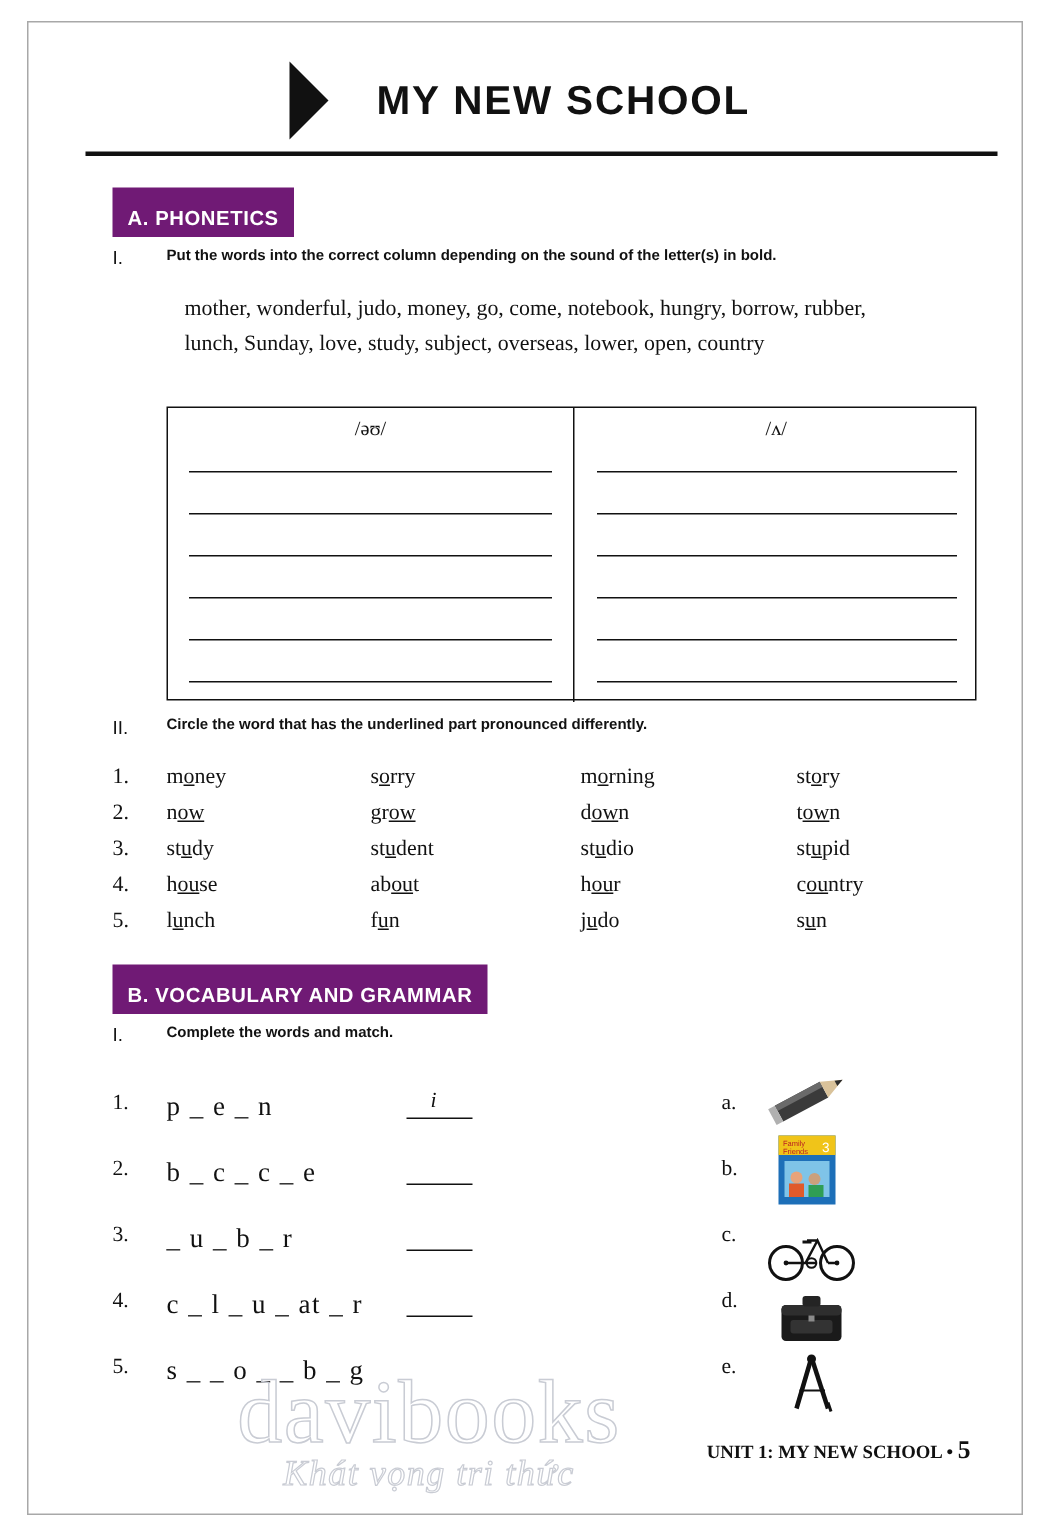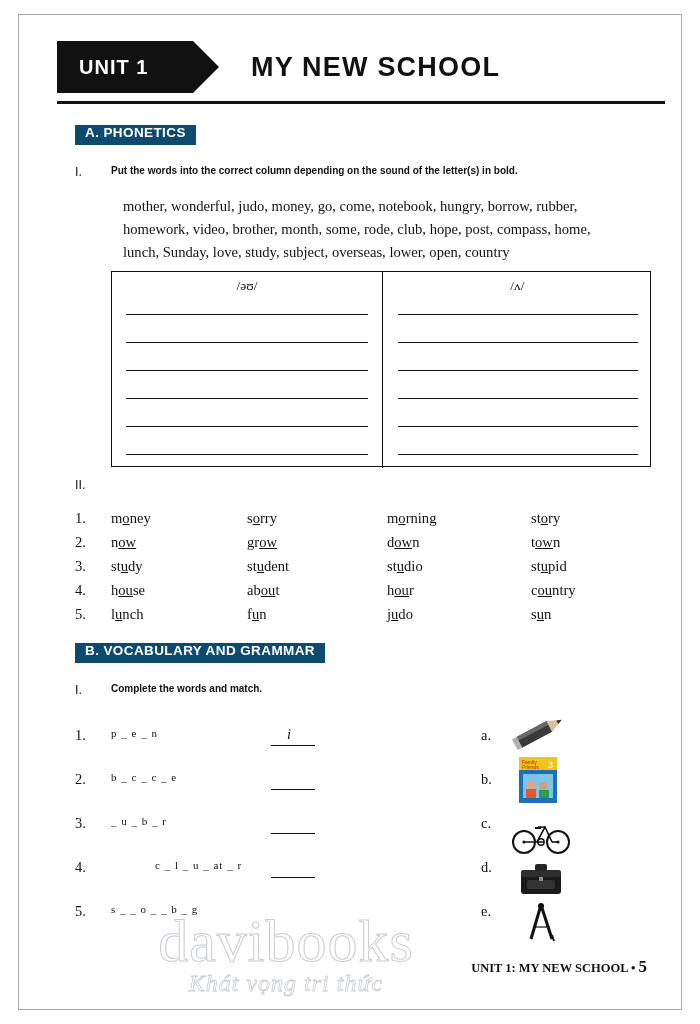--- a/index.html
+++ b/index.html
@@ -69,26 +69,26 @@
     left: 38px;
     top: 86px;
     width: 608px;
     height: 3px;
     background: #111;
   }
 
   
   .section-bar {
     position: absolute;
-    background: #0c4a6e;
+    background: #701a75;
     color: #fff;
     font-weight: bold;
     font-size: 13.5px;
     letter-spacing: 0.4px;
-    padding: 0 10px 5px 10px;
+    padding: 13px 10px 5px 10px;
     white-space: nowrap;
   }
 
   
   .roman {
     position: absolute;
     font-size: 12.5px;
     color: #111;
   }
   .instruction {
@@ -160,21 +160,21 @@
   
   .bnum {
     position: absolute;
     font-family: "Liberation Serif", serif;
     font-size: 14.4px;
     color: #111;
   }
   .bword {
     position: absolute;
     font-family: "Liberation Serif", serif;
-    font-size: 11px;
+    font-size: 18px;
     letter-spacing: 1px;
     color: #111;
     white-space: nowrap;
   }
   .blank-line {
     position: absolute;
     width: 44px;
     height: 1px;
     background: #111;
   }
@@ -237,34 +237,32 @@
     -webkit-text-stroke: 0.8px #c9ccd4;
     letter-spacing: 1px;
   }
 </style>
 </head>
 <body>
 
 <div class="page">
 
   <div class="unit-header">
-    <div class="unit-tag">UNIT 1</div>
     <div class="unit-arrow"></div>
     <div class="unit-title">MY NEW SCHOOL</div>
   </div>
   <div class="header-rule"></div>
 
   <div class="section-bar" style="left:56px; top:110px;">A. PHONETICS</div>
 
   <div class="roman" style="left:56px; top:150px;">I.</div>
   <div class="instruction" style="left:92px; top:150px;">Put the words into the correct column depending on the sound of the letter(s) in bold.</div>
 
   <div class="wordlist" style="left:92px; top:180px; width:540px;margin-left:12px;">
     <div>mother, wonderful, judo, money, go, come, notebook, hungry, borrow, rubber,</div>
-    <div>homework, video, brother, month, some, rode, club, hope, post, compass, home,</div>
     <div>lunch, Sunday, love, study, subject, overseas, lower, open, country</div>
   </div>
 
   <div class="ph-table">
     <div class="ph-divider"></div>
     <div class="ph-head left">/əʊ/</div>
     <div class="ph-head right">/ʌ/</div>
 
     <div class="ph-line" style="left:14px; top:42px;  width:242px;"></div>
     <div class="ph-line" style="left:14px; top:70px;  width:242px;"></div>
@@ -275,20 +273,21 @@
 
     <div class="ph-line" style="left:286px; top:42px;  width:240px;"></div>
     <div class="ph-line" style="left:286px; top:70px;  width:240px;"></div>
     <div class="ph-line" style="left:286px; top:98px;  width:240px;"></div>
     <div class="ph-line" style="left:286px; top:126px; width:240px;"></div>
     <div class="ph-line" style="left:286px; top:154px; width:240px;"></div>
     <div class="ph-line" style="left:286px; top:182px; width:240px;"></div>
   </div>
 
   <div class="roman" style="left:56px; top:463px;">II.</div>
+  <div class="instruction" style="left:92px; top:463px;">Circle the word that has the underlined part pronounced differently.</div>
 
   <div class="num" style="left:56px; top:495px;">1.</div>
   <div class="wcell" style="left:92px;  top:495px;"><span>m</span><span class="u">o</span><span>ney</span></div>
   <div class="wcell" style="left:228px; top:495px;"><span>s</span><span class="u">o</span><span>rry</span></div>
   <div class="wcell" style="left:368px; top:495px;"><span>m</span><span class="u">o</span><span>rning</span></div>
   <div class="wcell" style="left:512px; top:495px;"><span>st</span><span class="u">o</span><span>ry</span></div>
 
   <div class="num" style="left:56px; top:519px;">2.</div>
   <div class="wcell" style="left:92px;  top:519px;"><span>n</span><span class="u">ow</span><span></span></div>
   <div class="wcell" style="left:228px; top:519px;"><span>gr</span><span class="u">ow</span><span></span></div>
@@ -325,21 +324,21 @@
 
   <div class="bnum" style="left:56px; top:756px;">2.</div>
   <div class="bword" style="left:92px; top:756px;">b _ c _ c _ e</div>
   <div class="blank-line" style="left:252px; top:774px;"></div>
 
   <div class="bnum" style="left:56px; top:800px;">3.</div>
   <div class="bword" style="left:92px; top:800px;">_ u _ b _ r</div>
   <div class="blank-line" style="left:252px; top:818px;"></div>
 
   <div class="bnum" style="left:56px; top:844px;">4.</div>
-  <div class="bword" style="left:92px; top:844px;margin-left:44px;">c _ l _ u _ at _ r</div>
+  <div class="bword" style="left:92px; top:844px;">c _ l _ u _ at _ r</div>
   <div class="blank-line" style="left:252px; top:862px;"></div>
 
   <div class="bnum" style="left:56px; top:888px;">5.</div>
   <div class="bword" style="left:92px; top:888px;">s _ _ o _ _ b _ g</div>
 
   <div class="opt" style="left:462px; top:712px;">a.</div>
   <div class="opt" style="left:462px; top:756px;">b.</div>
   <div class="opt" style="left:462px; top:800px;">c.</div>
   <div class="opt" style="left:462px; top:844px;">d.</div>
   <div class="opt" style="left:462px; top:888px;">e.</div>

